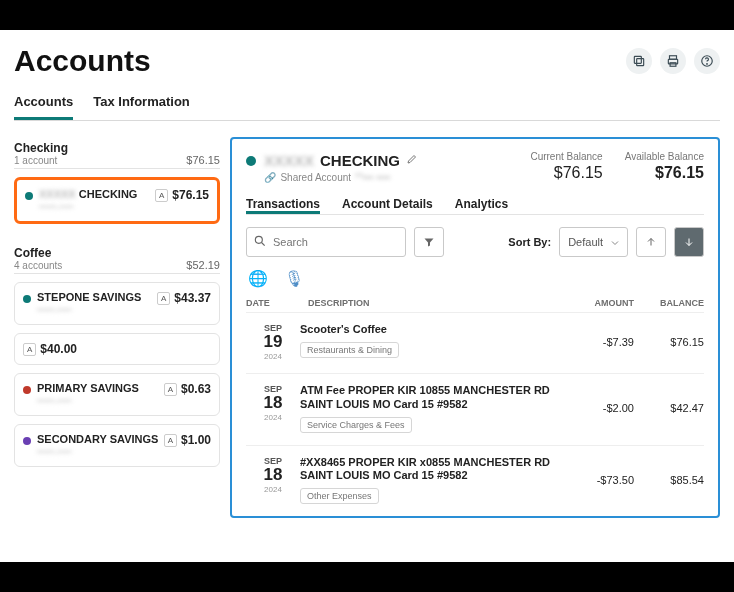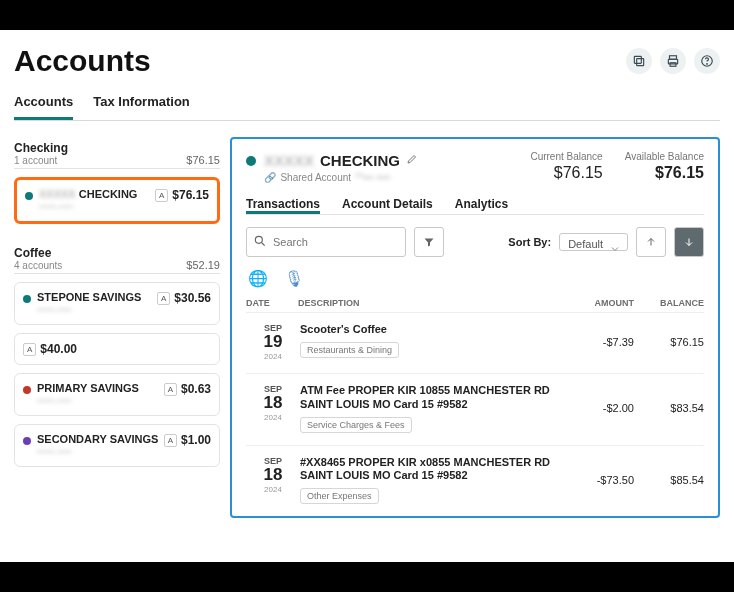--- a/index.html
+++ b/index.html
@@ -50,29 +50,29 @@
   .subtabs { display:flex; gap:22px; border-bottom:1px solid #e3e3e3; margin-top:14px; }
   .subtab { font-size:12px; font-weight:700; color:#222; border-bottom:3px solid transparent; cursor:pointer; }
   .subtab.active { border-bottom-color:#0d7a77; }
   .controls { display:flex; align-items:center; margin-top:12px; gap:8px; }
   .search-wrap { position:relative; flex:0 0 160px; }
   .search-wrap input { width:100%; height:30px; border:1px solid #c9c9c9; border-radius:3px; padding:0 8px 0 26px; font-size:11px; }
   .search-wrap .si { position:absolute; left:7px; top:7px; color:#666; }
   .filter-btn { width:30px; height:30px; border:1px solid #c9c9c9; border-radius:3px; background:#fff; display:flex; align-items:center; justify-content:center; color:#666; cursor:pointer; }
   .spacer { flex:1; }
   .sortby { font-size:11px; color:#222; font-weight:700; }
-  .sort-select { height:18px; border:1px solid #c9c9c9; border-radius:3px; padding:0 24px 0 8px; font-size:11px; color:#555; background:#fff; position:relative; display:flex; align-items:flex-end; cursor:pointer; }
+  .sort-select { height:30px; border:1px solid #c9c9c9; border-radius:3px; padding:0 24px 0 8px; font-size:11px; color:#555; background:#fff; position:relative; display:flex; align-items:center; cursor:pointer; }
   .sort-select svg { position:absolute; right:6px; top:9px; color:#888; }
   .dir-btn { width:30px; height:30px; border:1px solid #c9c9c9; border-radius:3px; display:flex; align-items:center; justify-content:center; cursor:pointer; }
   .dir-btn.light { background:#fff; color:#666; }
   .dir-btn.dark { background:#5f6a6f; color:#fff; }
   .tiny-icons { display:flex; gap:16px; margin-top:12px; padding-left:2px; color:#4f8ec7; }
   .tiny-icons span { cursor:pointer; }
   .cols { display:flex; font-size:9px; font-weight:700; color:#6e6e6e; margin-top:10px; padding-bottom:4px; border-bottom:1px solid #eee; }
-  .c-date { width:52px; }
+  .c-date { width:62px; }
   .c-desc { flex:1; }
   .c-amt { width:70px; text-align:right; }
   .c-bal { width:70px; text-align:right; }
   .txrow { display:flex; border-bottom:1px solid #eee; padding:10px 0 12px; }
   .tx-date { width:54px; text-align:center; }
   .tx-date .m { font-size:9px; font-weight:700; color:#555; }
   .tx-date .d { font-size:17px; font-weight:800; color:#222; line-height:1; }
   .tx-date .y { font-size:8px; color:#999; margin-top:2px; }
   .tx-desc { flex:1; padding-right:10px; }
   .tx-desc .t { font-size:11px; font-weight:700; color:#222; line-height:1.25; }
@@ -157,21 +157,21 @@
         <div class="acct-card">
           <div class="acct-left">
             <div class="dot" style="background:#0d7a77"></div>
             <div>
               <div class="acct-name">STEPONE SAVINGS</div>
               <div class="acct-mask blur">*****-****</div>
             </div>
           </div>
           <div class="acct-right">
             <span class="badge-a">A</span>
-            <span class="acct-bal">$30.56</span>
+            <span class="acct-bal">$43.37</span>
           </div>
         </div>
 
         <div class="acct-card">
           <div class="acct-right">
             <span class="badge-a">A</span>
             <span class="acct-bal">$40.00</span>
           </div>
         </div>
 
@@ -304,21 +304,21 @@
           <div class="tx-date">
             <div class="m">SEP</div>
             <div class="d">18</div>
             <div class="y">2024</div>
           </div>
           <div class="tx-desc">
             <div class="t">ATM Fee PROPER KIR 10855 MANCHESTER RD SAINT LOUIS MO Card 15 #9582</div>
             <div class="tx-cat">Service Charges &amp; Fees</div>
           </div>
           <div class="tx-amt">-$2.00</div>
-          <div class="tx-bal">$83.54</div>
+          <div class="tx-bal">$42.47</div>
         </div>
 
         <div class="txrow" style="border-bottom:none;">
           <div class="tx-date">
             <div class="m">SEP</div>
             <div class="d">18</div>
             <div class="y">2024</div>
           </div>
           <div class="tx-desc">
             <div class="t">#XX8465 PROPER KIR x0855 MANCHESTER RD SAINT LOUIS MO Card 15 #9582</div>

